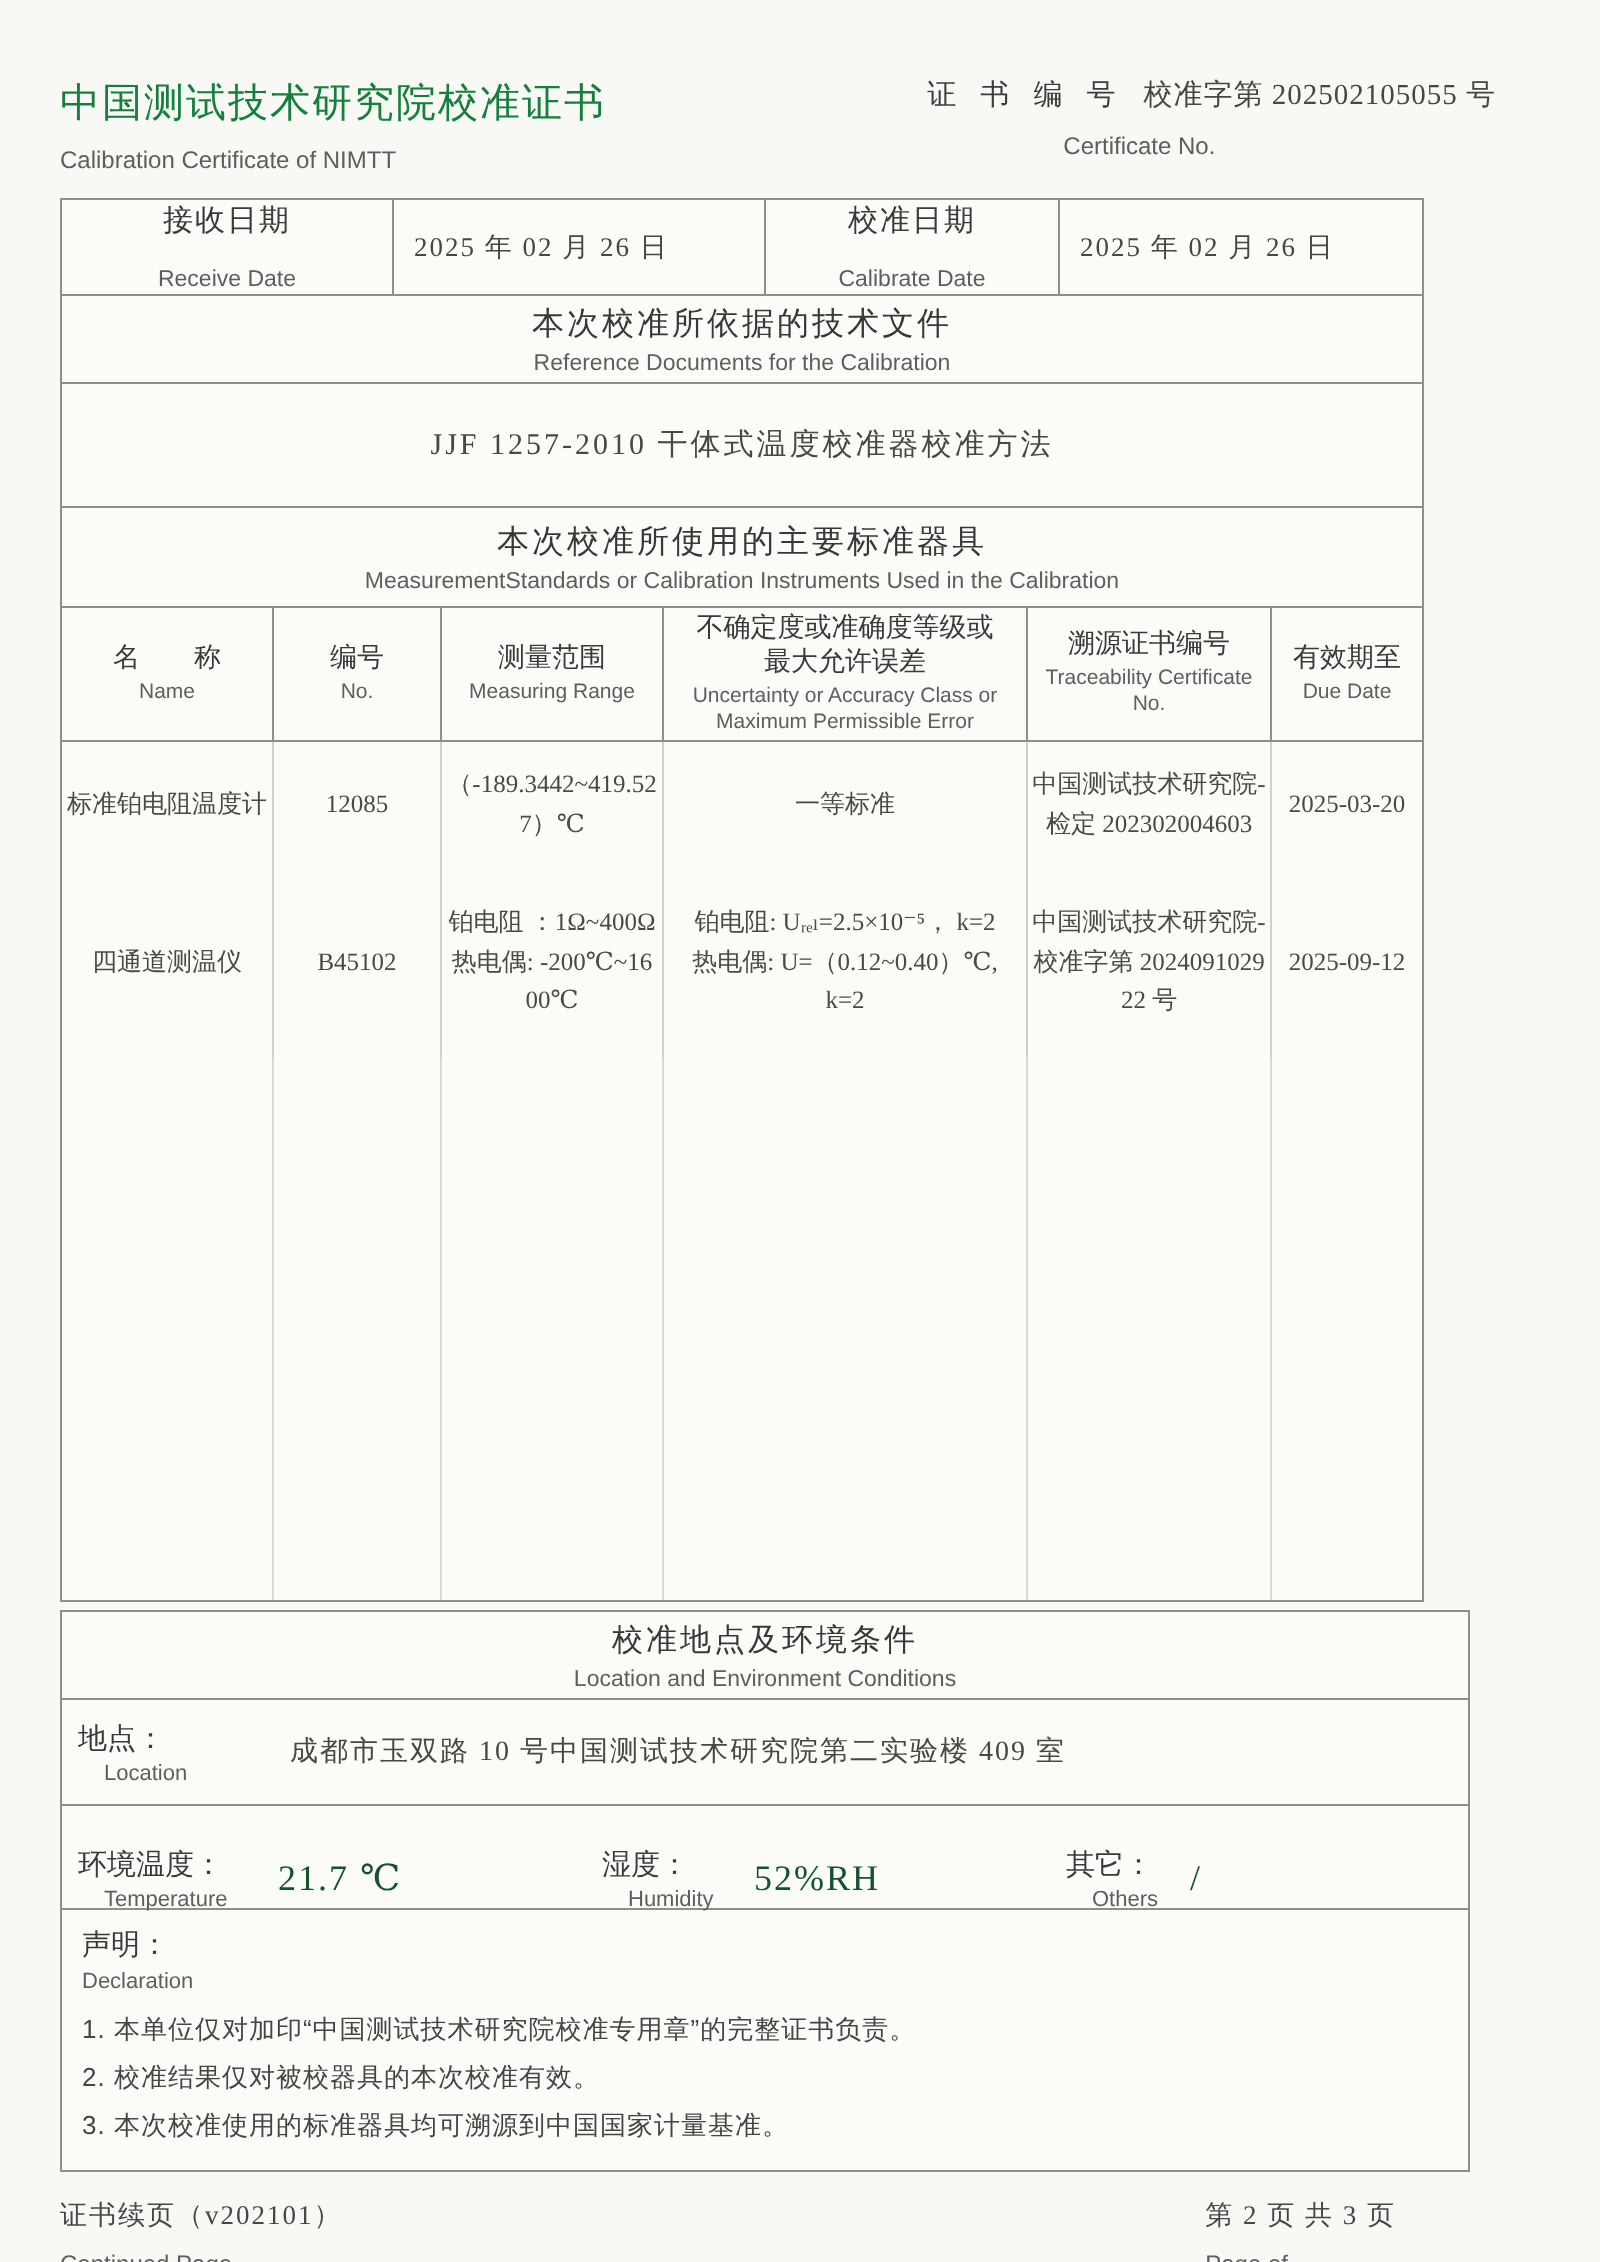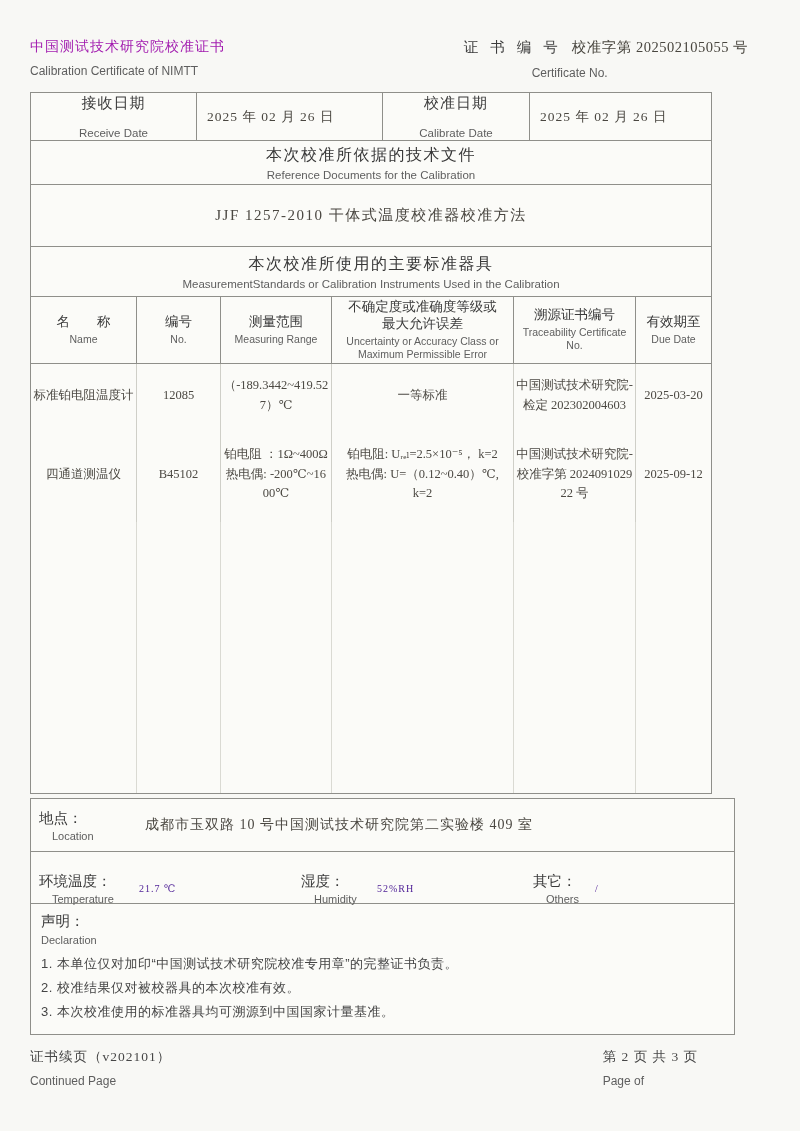--- a/index.html
+++ b/index.html
@@ -14,21 +14,21 @@
   }
   .zh   { font-family:Liberation Serif, serif; }
   .serif{ font-family:"Liberation Serif","DejaVu Serif",serif; }
   .en   { font-family:"Liberation Sans","DejaVu Sans",sans-serif; color:#5e5e5e; }
   .pre  { white-space:pre-line; }
 
   .page { position:absolute; left:0; top:0; width:800px; height:1131px; padding:38px 0 0 30px; }
 
   
   .hdr { display:flex; justify-content:space-between; width:740px; margin-bottom:12px; }
-  .hdr-left  .t-zh { font-size:14px; color:#a21caf; letter-spacing:1px; }
+  .hdr-left  .t-zh { font-size:20px; color:#15803d; letter-spacing:1px; }
   .hdr-left  .t-en { font-size:12px; margin-top:8px; }
   .hdr-right { padding-right:22px; }
   .hdr-right .line1 { font-size:14.5px; color:#3c3c3c; }
   .hdr-right .cert-label { letter-spacing:4px; margin-right:10px; }
   .hdr-right .cert-value { font-family:"Liberation Serif","DejaVu Serif",serif; letter-spacing:0.5px; color:#49463f; }
   .hdr-right .t-en { font-size:12px; margin-top:9px; margin-left:68px; }
 
   
   .tbl1 { width:682px; height:702px; border:1px solid #8f8f8a; display:flex; flex-direction:column; background:#fbfbf8; }
   .dates-row { display:grid; grid-template-columns:166px 186px 147px 1fr; height:48px; border-bottom:1px solid #8f8f8a; }
@@ -62,21 +62,21 @@
   .loc-title .zh { font-size:15.5px; color:#383838; letter-spacing:1.5px; }
   .loc-title .en { font-size:11.5px; margin-top:3px; }
   .lbl { display:flex; flex-direction:column; justify-content:center; }
   .lbl .zh { font-size:14.5px; color:#3a3a3a; }
   .lbl .en { font-size:11px; margin-top:2px;padding-left:13px; }
   .loc-row { height:53px; border-bottom:1px solid #8f8f8a; display:flex; align-items:center; padding-left:8px; }
   .loc-row .lbl { width:92px; }
   .loc-row .loc-value { font-size:14px; color:#4a4741; letter-spacing:1px; font-family:"Liberation Serif","DejaVu Serif",serif; margin-left:14px; }
   .env-row { height:52px; border-bottom:1px solid #8f8f8a; display:flex; align-items:center; padding-left:8px; }
   .env-group { display:flex; align-items:center;margin-top:21px; }
-  .env-group .val { font-size:10px; color:#4c1d95; font-family:"Liberation Serif","DejaVu Serif",serif; letter-spacing:1px; }
+  .env-group .val { font-size:18px; color:#14532d; font-family:"Liberation Serif","DejaVu Serif",serif; letter-spacing:1px; }
   .g-temp { width:262px; } .g-temp .lbl { width:100px; } 
   .g-hum  { width:232px; } .g-hum  .lbl { width:76px; }
   .g-oth  .lbl { width:62px; }
   .decl { padding:8px 12px 10px 10px; }
   .decl .zh { font-size:14.5px; color:#3a3a3a; }
   .decl .en { font-size:11px; margin-top:3px; }
   .decl-items { margin-top:6px; }
   .decl-items > div { font-size:13px; color:#454545; line-height:1.85; letter-spacing:0.5px; }
 
   
@@ -177,20 +177,24 @@
       <div class="fc"></div>
       <div class="fc"></div>
       <div class="fc"></div>
       <div class="fc"></div>
       <div class="fc"></div>
       <div class="fc last"></div>
     </div>
   </div>
 
   <div class="tbl2">
+    <div class="loc-title">
+      <div class="zh">校准地点及环境条件</div>
+      <div class="en">Location and Environment Conditions</div>
+    </div>
 
     <div class="loc-row">
       <div class="lbl">
         <div class="zh">地点：</div>
         <div class="en">Location</div>
       </div>
       <div class="loc-value">成都市玉双路 10 号中国测试技术研究院第二实验楼 409 室</div>
     </div>
 
     <div class="env-row">

